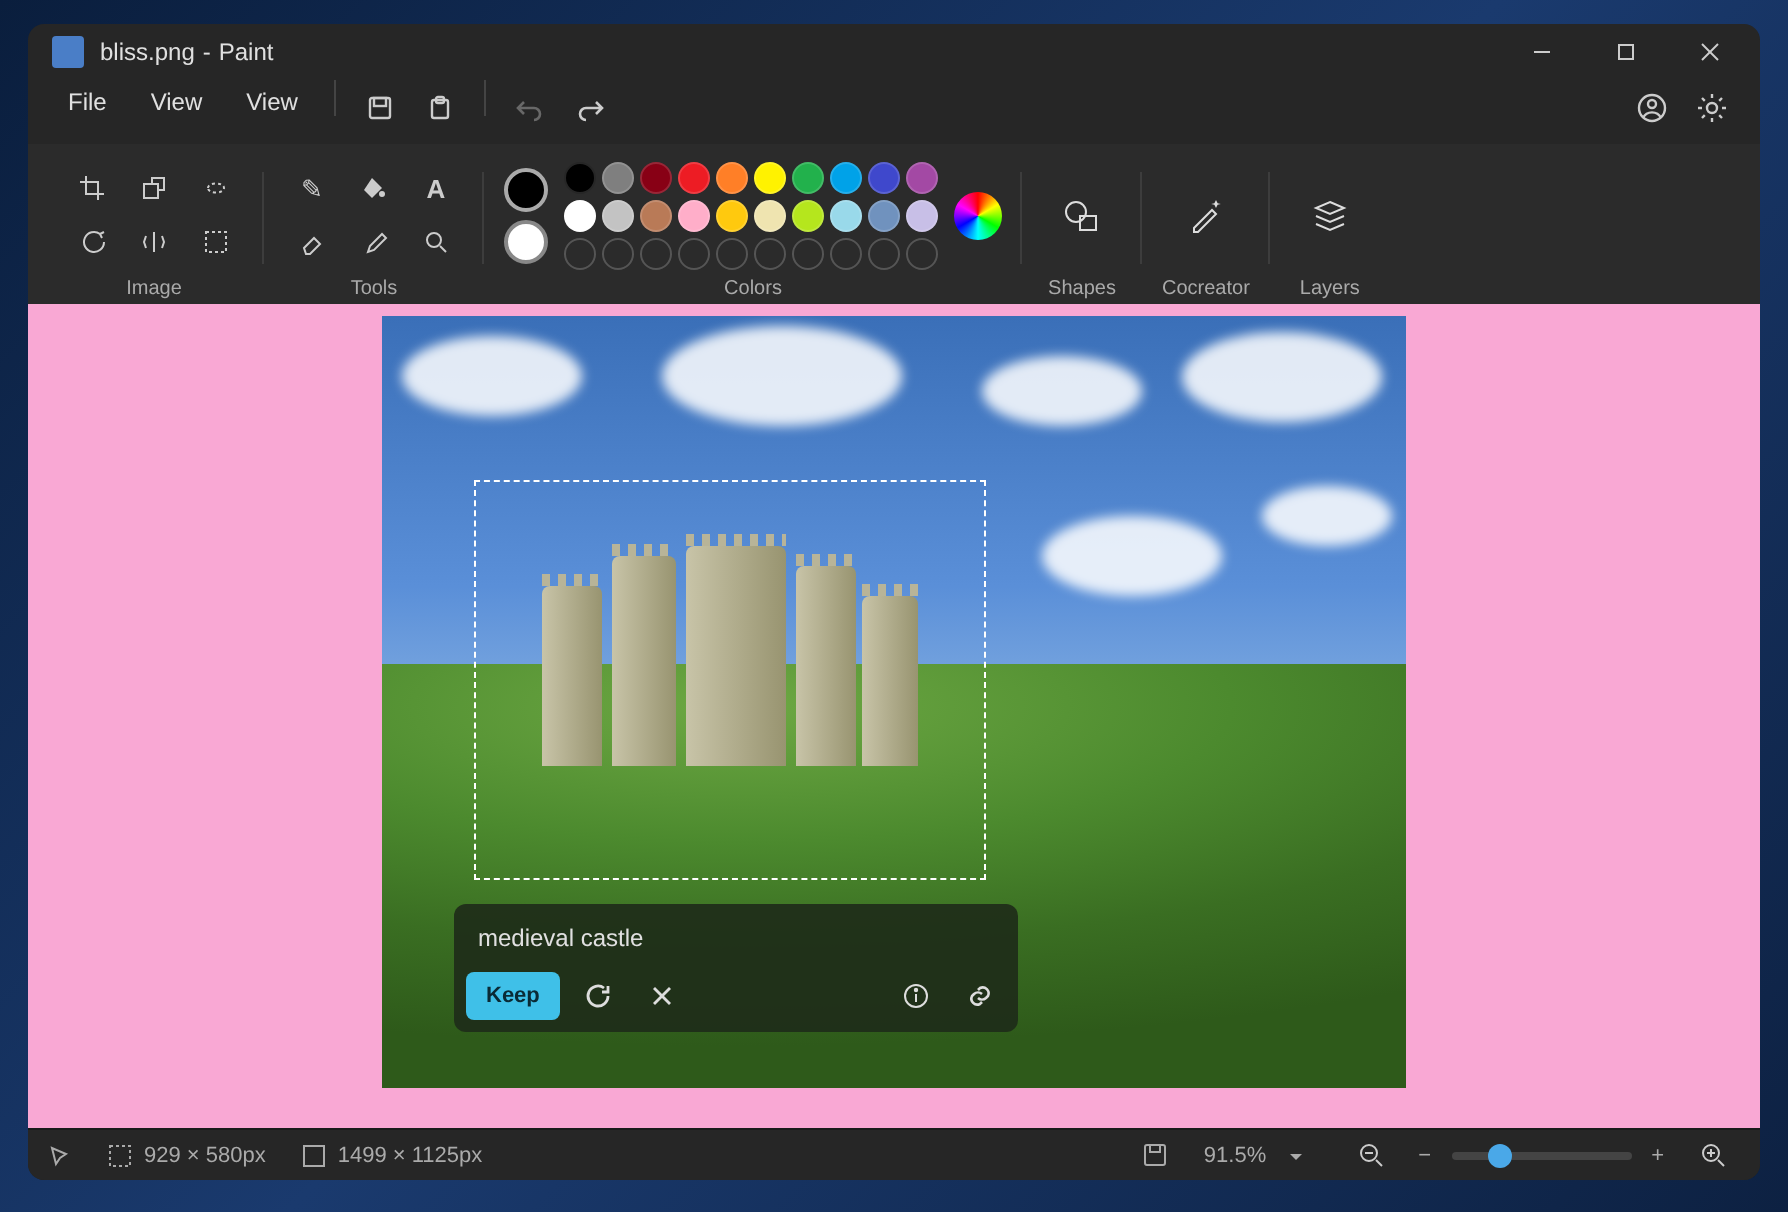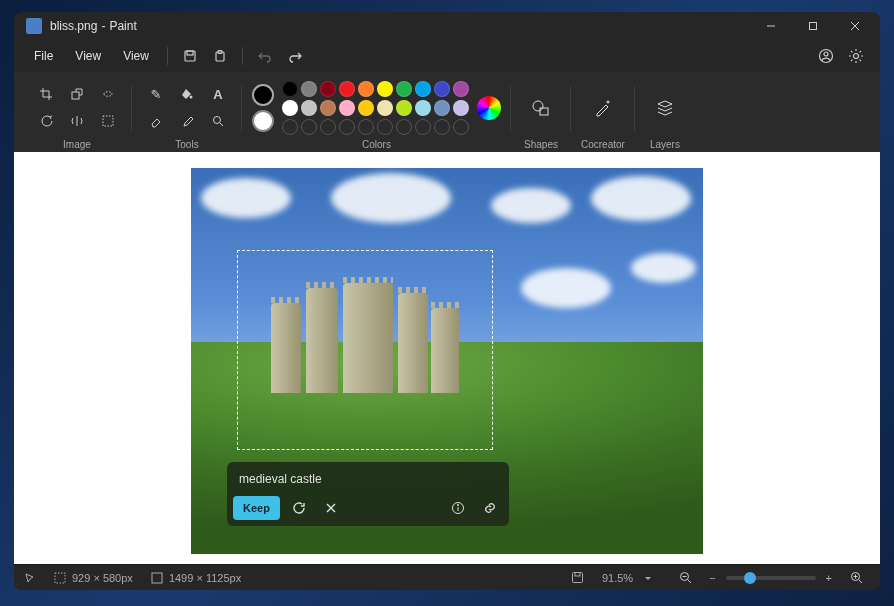--- a/index.html
+++ b/index.html
@@ -3,21 +3,21 @@
 <meta charset="utf-8">
 <style>
 * { margin:0; padding:0; box-sizing:border-box; font-family:"Segoe UI",sans-serif; }
 body { width:894px; height:606px; background:linear-gradient(135deg,#0a1e3d 0%,#1a3a6e 50%,#0d2142 100%); overflow:hidden; position:relative; }
 .window { position:absolute; left:14px; top:12px; width:866px; height:578px; background:#262626; border-radius:8px; display:flex; flex-direction:column; overflow:hidden; }
 .titlebar { height:28px; display:flex; align-items:center; color:#e0e0e0; font-size:12px; padding:0 4px; }
 .title-icon { width:16px; height:16px; margin:0 8px; background:#4a7ec7; border-radius:2px; }
 .title-text { flex:0 0 auto; }
 .title-spacer { flex:1; }
 .win-btn { width:42px; height:28px; display:flex; align-items:center; justify-content:center; color:#ccc; cursor:pointer; }
-.menubar { height:32px; display:flex; align-items:center; padding:0 10px; color:#e0e0e0; font-size:12px; gap:2px; }
+.menubar { height:32px; display:flex; align-items:flex-start; padding:0 10px; color:#e0e0e0; font-size:12px; gap:2px; }
 .menu-item { padding:4px 10px; border-radius:4px; cursor:pointer; }
 .menu-sep { width:1px; height:18px; background:#444; margin:0 6px; }
 .menu-icon-btn { width:28px; height:28px; display:flex; align-items:center; justify-content:center; border-radius:4px; cursor:pointer; color:#ccc; }
 .menu-icon-btn.disabled { opacity:.4; cursor:default; }
 .ribbon { height:80px; background:#2b2b2b; display:flex; align-items:stretch; padding:6px 8px 2px; gap:0; }
 .rgroup { display:flex; flex-direction:column; align-items:center; justify-content:space-between; padding:0 10px; position:relative; }
 .rgroup::after { content:""; position:absolute; right:0; top:8px; bottom:18px; width:1px; background:#3d3d3d; }
 .rgroup:last-child::after { display:none; }
 .rgroup-content { display:flex; align-items:center; gap:4px; flex:1; }
 .rgroup-label { font-size:10px; color:#aaa; margin-top:2px; }
@@ -25,21 +25,21 @@
 .small-btn { width:28px; height:24px; display:flex; align-items:center; justify-content:center; border-radius:3px; cursor:pointer; color:#ccc; font-size:13px; }
 .tool-grid { display:grid; grid-template-columns:repeat(3,28px); grid-template-rows:24px 24px; gap:3px; }
 .img-grid { display:grid; grid-template-columns:repeat(3,28px); grid-template-rows:24px 24px; gap:3px; }
 .palette { display:flex; align-items:center; gap:8px; }
 .curr-colors { display:flex; flex-direction:column; gap:4px; }
 .curr-swatch { width:22px; height:22px; border-radius:50%; border:2px solid #888; cursor:pointer; }
 .color-grid { display:grid; grid-template-columns:repeat(10,16px); grid-template-rows:16px 16px 16px; gap:3px; }
 .swatch { width:16px; height:16px; border-radius:50%; cursor:pointer; border:1px solid rgba(255,255,255,.15); }
 .swatch.empty { background:transparent; border:1px solid #555; }
 .edit-colors { width:24px; height:24px; border-radius:50%; background:conic-gradient(red,yellow,lime,cyan,blue,magenta,red); cursor:pointer; position:relative; }
-.canvas-area { flex:1; background:#ffffff; position:relative; overflow:hidden; display:flex; align-items:center; justify-content:center; padding-top:6px; }
+.canvas-area { flex:1; background:#f9a8d4; position:relative; overflow:hidden; display:flex; align-items:flex-start; justify-content:center; padding-top:6px; }
 .canvas { width:512px; height:386px; background:linear-gradient(180deg,#3a6fb8 0%,#5a8fd8 35%,#7ba8e0 50%,#6da843 55%,#4c8a2e 75%,#2e5a1a 100%); position:relative; overflow:hidden; }
 .cloud { position:absolute; background:rgba(255,255,255,.85); border-radius:50%; filter:blur(3px); }
 .castle { position:absolute; left:80px; top:115px; width:190px; height:120px; }
 .tower { position:absolute; background:linear-gradient(90deg,#c8c4a8,#989470); border-radius:4px 4px 0 0; }
 .tower.t1 { left:0; top:20px; width:30px; height:90px; }
 .tower.t2 { left:35px; top:5px; width:32px; height:105px; }
 .tower.t3 { left:72px; top:0; width:50px; height:110px; }
 .tower.t4 { left:127px; top:10px; width:30px; height:100px; }
 .tower.t5 { left:160px; top:25px; width:28px; height:85px; }
 .crenel { position:absolute; top:-6px; left:0; right:0; height:6px; background:repeating-linear-gradient(90deg,#b8b498 0 4px,transparent 4px 8px); }

